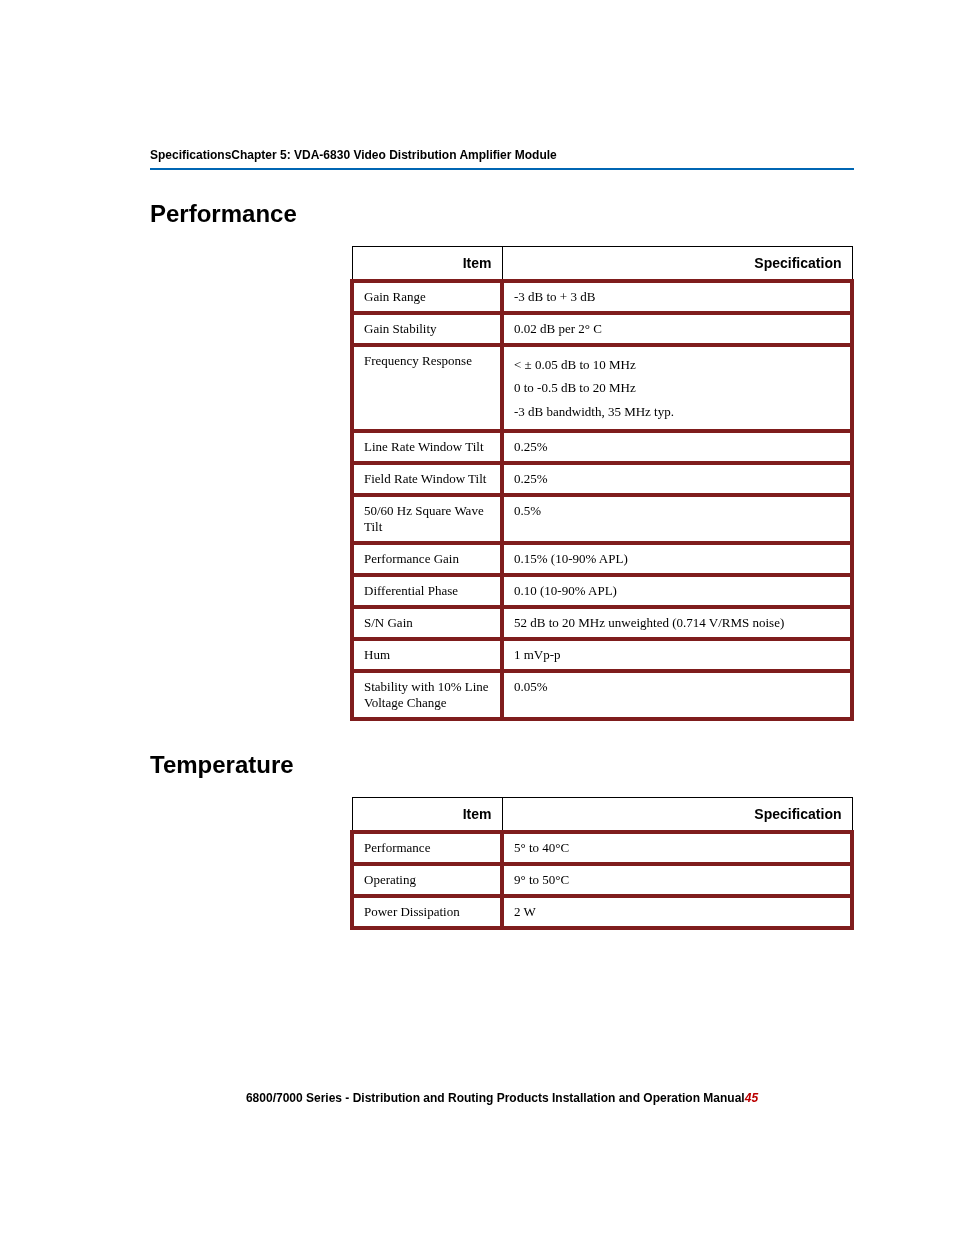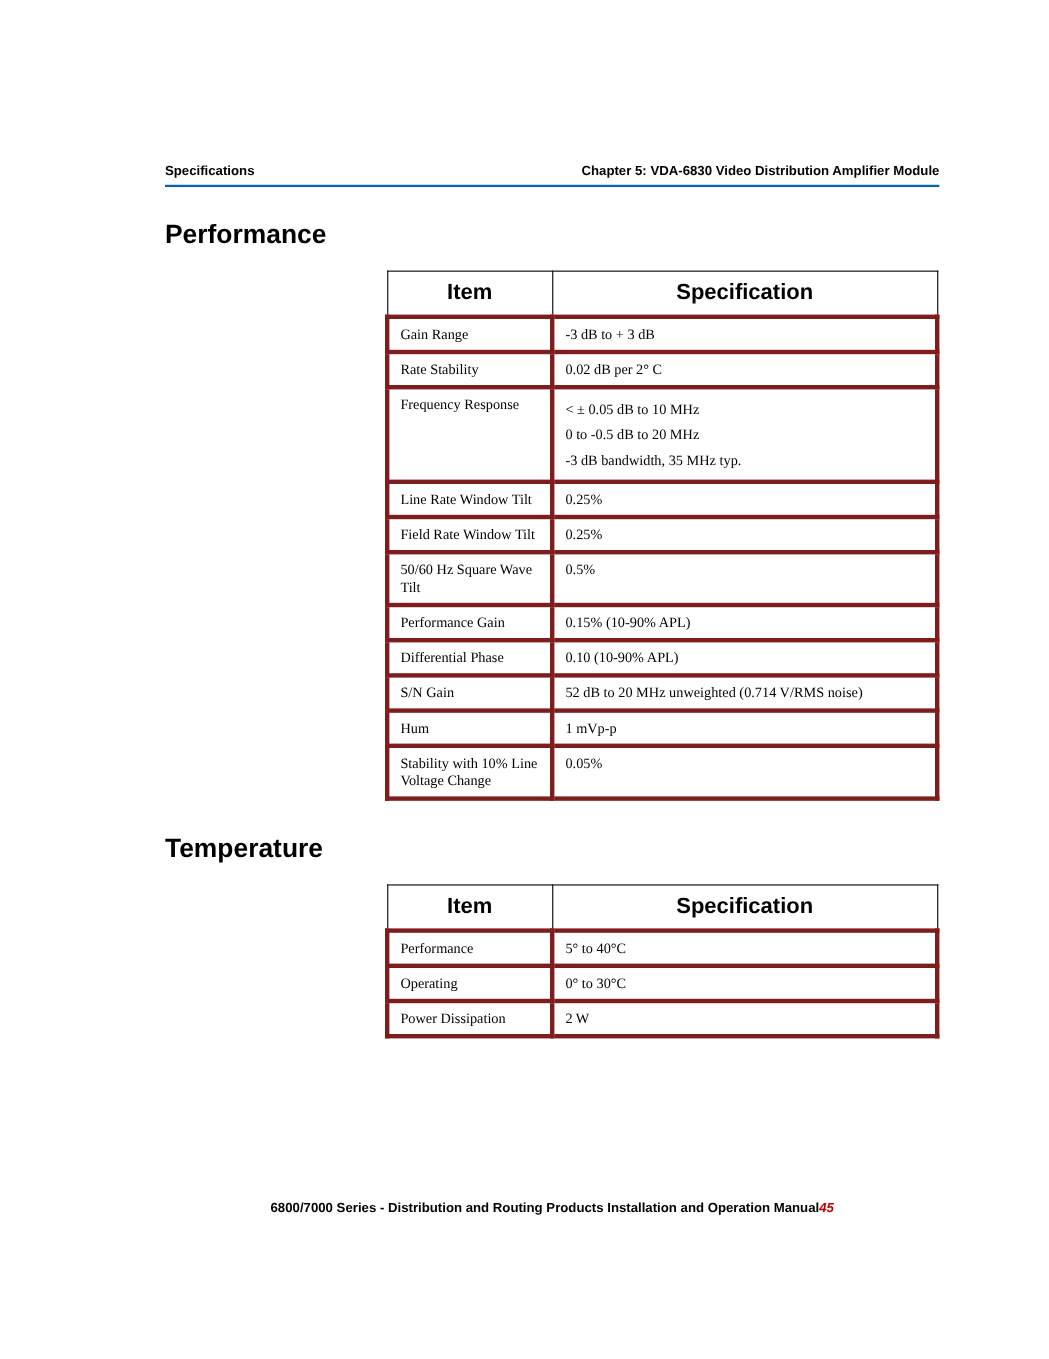--- a/index.html
+++ b/index.html
@@ -10,21 +10,20 @@
     body {
       font-family: Georgia, 'Times New Roman', serif;
       background: #fff;
       width: 954px;
       height: 1235px;
       padding: 148px 100px 60px 150px;
       position: relative;
     }
     .header-row {
       display: flex;
-      justify-content: space-between;
       font-family: Arial, Helvetica, sans-serif;
       font-size: 12px;
       font-weight: bold;
       border-bottom: 2px solid #0066b3;
       padding-bottom: 6px;
       margin-bottom: 30px;
     }
     .section-title {
       font-family: Arial, Helvetica, sans-serif;
       font-weight: bold;
@@ -34,22 +33,22 @@
     }
     .spec-table {
       border-collapse: collapse;
       margin-left: 200px;
       width: 504px;
       margin-bottom: 30px;
     }
     .spec-table th {
       font-family: Arial, Helvetica, sans-serif;
       font-weight: bold;
-      font-size: 20px;
-      text-align: center;
+      font-size: 14px;
+      text-align: right;
       border: 1px solid #000;
       padding: 8px 10px;
     }
     .spec-table td {
       font-family: Georgia, 'Times New Roman', serif;
       font-size: 13px;
       border: 4px solid #7f1d1d;
       padding: 6px 10px;
       vertical-align: top;
     }
@@ -91,21 +90,21 @@
       <th>Item</th>
       <th>Specification</th>
     </tr>
   </thead>
   <tbody>
       <tr>
         <td>Gain Range</td>
         <td>-3 dB to + 3 dB</td>
       </tr>
       <tr>
-        <td>Rate Stability</td>
+        <td>Gain Stability</td>
         <td>0.02 dB per 2° C</td>
       </tr>
       <tr>
         <td>Frequency Response</td>
         <td class="multi-line">&lt; ± 0.05 dB to 10 MHz<br>0 to -0.5 dB to 20 MHz<br>-3 dB bandwidth, 35 MHz typ.</td>
       </tr>
       <tr>
         <td>Line Rate Window Tilt</td>
         <td>0.25%</td>
       </tr>
@@ -149,21 +148,21 @@
       <th>Specification</th>
     </tr>
   </thead>
   <tbody>
       <tr>
         <td>Performance</td>
         <td>5° to 40°C</td>
       </tr>
       <tr>
         <td>Operating</td>
-        <td>0° to 30°C</td>
+        <td>9° to 50°C</td>
       </tr>
       <tr>
         <td>Power Dissipation</td>
         <td>2 W</td>
       </tr>
     </tbody>
 </table>
 
 <div class="footer">
   <span>6800/7000 Series - Distribution and Routing Products Installation and Operation Manual</span>

